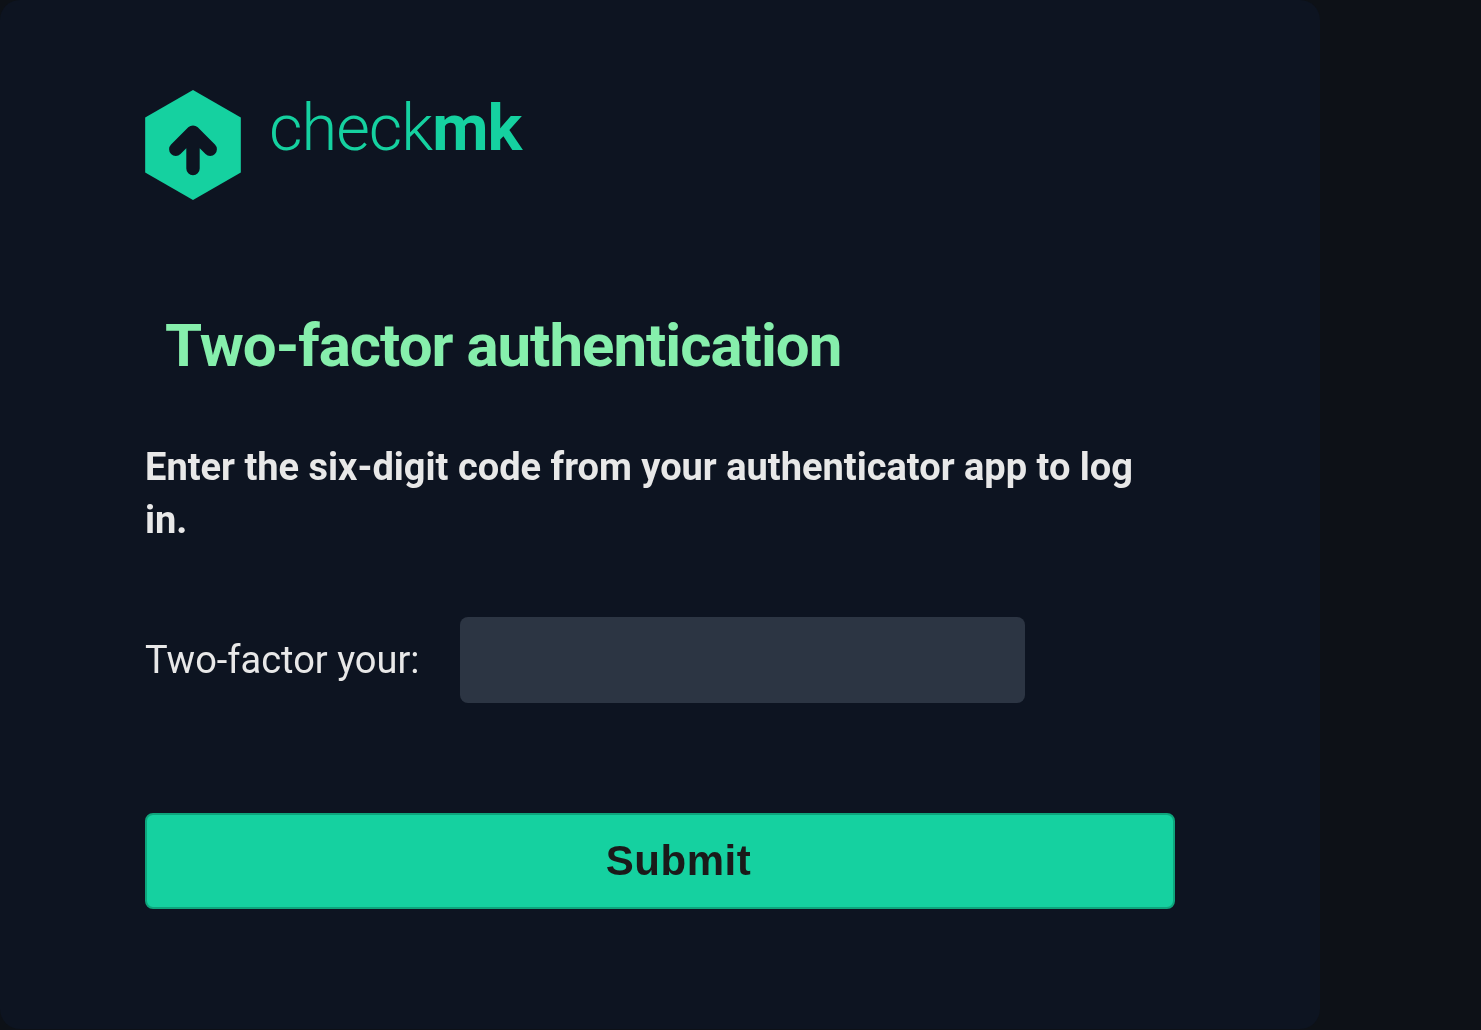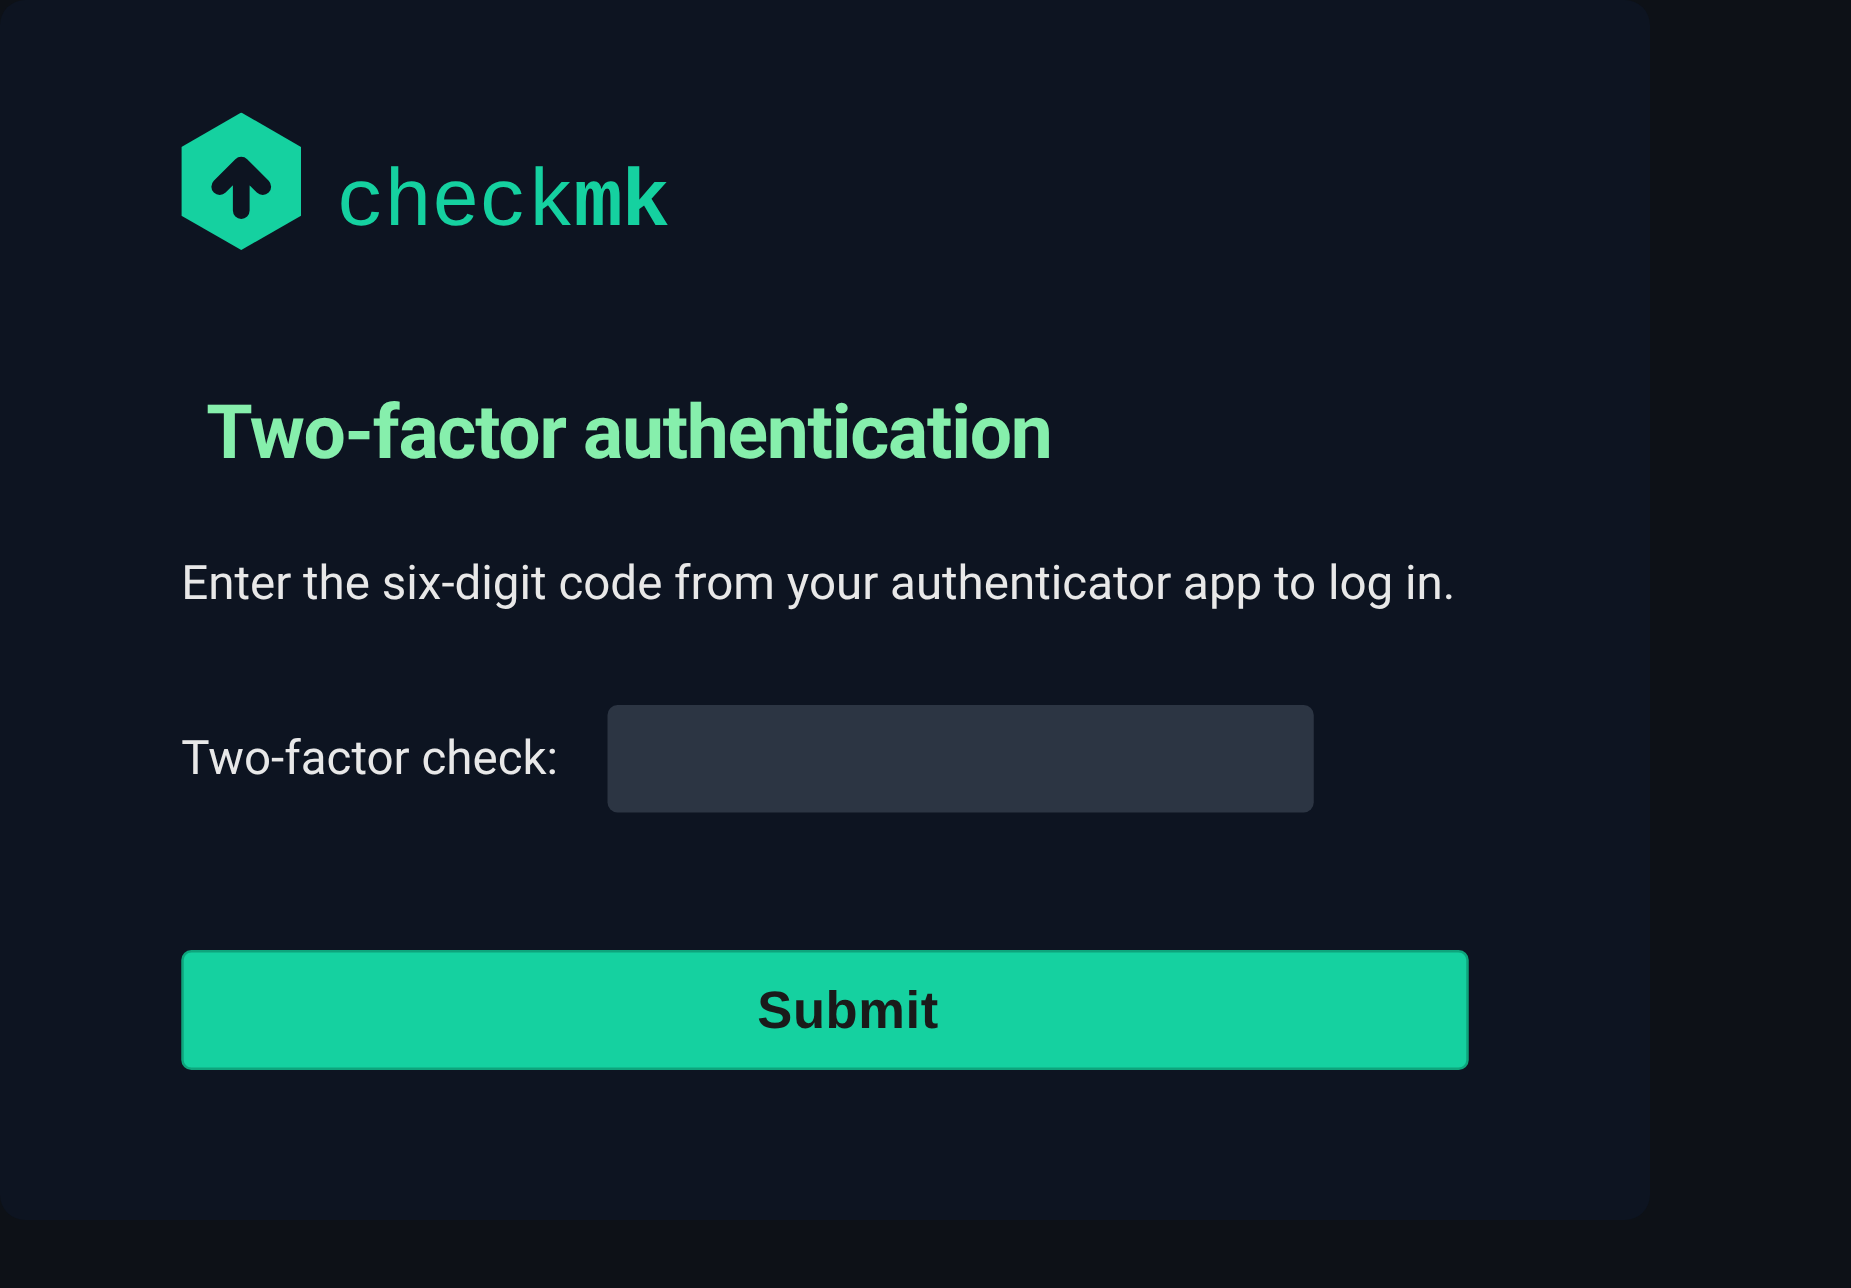--- a/index.html
+++ b/index.html
@@ -21,24 +21,23 @@
     .card {
       background: #0d1421;
       border-radius: 20px;
       width: 1320px;
       padding: 90px 145px 120px 145px;
       margin: 0;
     }
     
     .logo-container {
       display: flex;
-      align-items: flex-end;
+      align-items: flex-start;
       gap: 28px;
       margin-bottom: 110px;
-      font-family: Liberation Mono, monospace;
     }
     
     .logo-icon {
       width: 96px;
       height: 110px;
     }
     
     .logo-text {
       font-size: 65px;
       color: #15d1a0;
@@ -57,21 +56,21 @@
       margin-bottom: 60px;
       letter-spacing: -1px;
       margin-left: 20px;
     }
     
     .description {
       color: #e8e8e8;
       font-size: 38px;
       line-height: 1.4;
       margin-bottom: 70px;
-      font-weight: 400;
+      font-weight: 700;
     }
     
     .input-row {
       display: flex;
       align-items: center;
       gap: 40px;
       margin-bottom: 110px;
     }
     
     .input-label {
@@ -120,18 +119,18 @@
     <div class="logo-text">
       <span>check</span><span class="bold">mk</span>
     </div>
   </div>
   
   <h1 class="title">Two-factor authentication</h1>
   
   <p class="description">Enter the six-digit code from your authenticator app to log in.</p>
   
   <div class="input-row">
-    <label class="input-label">Two-factor check:</label>
+    <label class="input-label">Two-factor your:</label>
     <input type="text" class="code-input" value="" style="">
   </div>
   
   <button class="submit-button">Submit</button>
 </div>
 
 </body></html>

